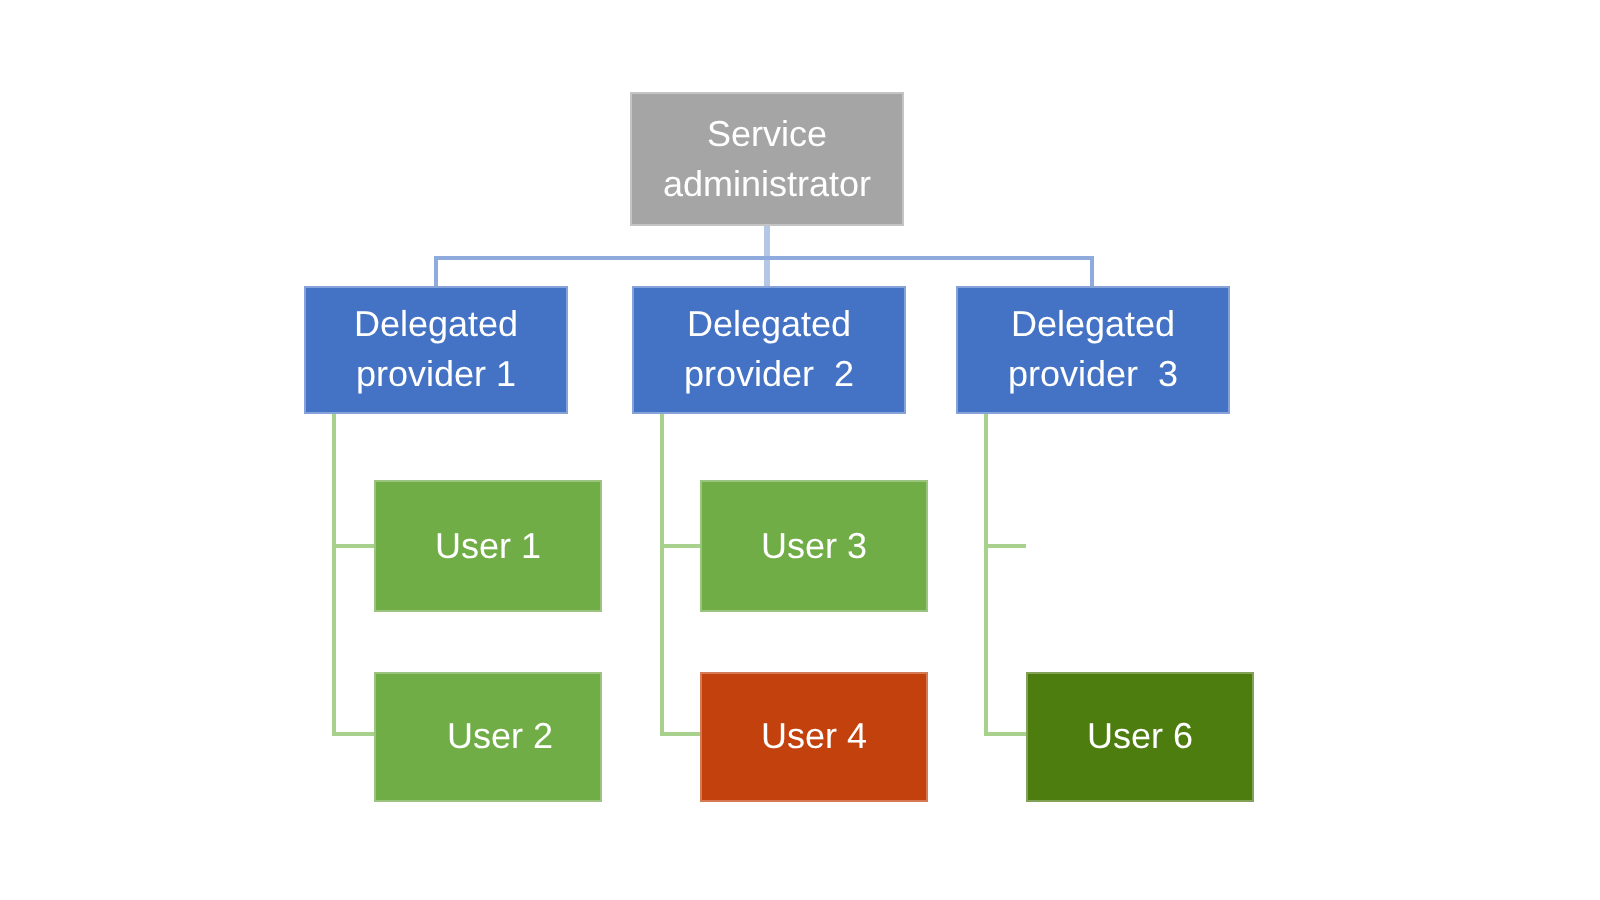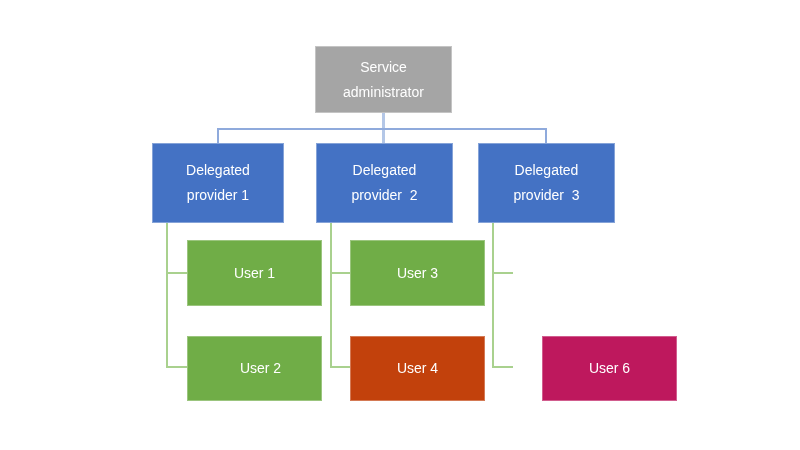--- a/index.html
+++ b/index.html
@@ -4,27 +4,27 @@
 <style>
   html,body{margin:0;padding:0;}
   .canvas{
     position:relative;width:800px;height:450px;background:#ffffff;
     font-family:"Liberation Sans",sans-serif;overflow:hidden;
   }
   .node{
     position:absolute;display:flex;align-items:center;justify-content:center;
     color:#ffffff;text-align:center;box-sizing:border-box;
   }
-  .node .lbl{white-space:pre-wrap;font-size:14px;line-height:25px;}
+  .node .lbl{white-space:pre-wrap;font-size:18px;line-height:25px;}
   .root{left:315px;top:46px;width:137px;height:67px;background:#A5A5A5;border:1px solid rgba(255,255,255,0.35);}
-  .prov{background:#4472C4;border:1px solid rgba(255,255,255,0.35);top:143px;height:80px;}
+  .prov{background:#4472C4;border:1px solid rgba(255,255,255,0.35);top:143px;height:64px;}
   .prov1{left:152px;width:132px;}
   .prov2{left:316px;width:137px;}
   .prov3{left:478px;width:137px;}
-  .user{background:#70AD47;border:1px solid rgba(255,255,255,0.30);width:135px;}
+  .user{background:#70AD47;border:1px solid rgba(255,255,255,0.30);width:114px;}
   .row1{top:240px;height:66px;}
   .row2{top:336px;height:65px;}
   .col1{left:187px;}
   .col2{left:350px;}
   .col3{left:513px;}
   .line{position:absolute;}
   
   .stem{left:382px;top:113px;width:3px;height:30px;background:#B4C7E7;}
   .bus{left:217px;top:128px;width:330px;height:2px;background:#8FAADC;}
   .dropL{left:217px;top:128px;width:2px;height:15px;background:#8FAADC;}
@@ -79,17 +79,17 @@
   </div>
   <div class="node user col1 row2" style="background-color: rgb(112, 173, 71); padding-left: 12px;">
     <span class="lbl">User 2</span>
   </div>
   <div class="node user col2 row1" style="background-color: rgb(112, 173, 71); align-items: center;">
     <span class="lbl">User 3</span>
   </div>
   <div class="node user col2 row2" style="background-color: #c2410c;">
     <span class="lbl">User 4</span>
   </div>
-  <div class="node user col3 row2" style="background-color: #be185d; margin-left: 29px;">
+  <div class="node user col3 row2" style="background-color: #4d7c0f;">
     <span class="lbl">User 6</span>
   </div>
 
 </div>
 
 </body></html>

